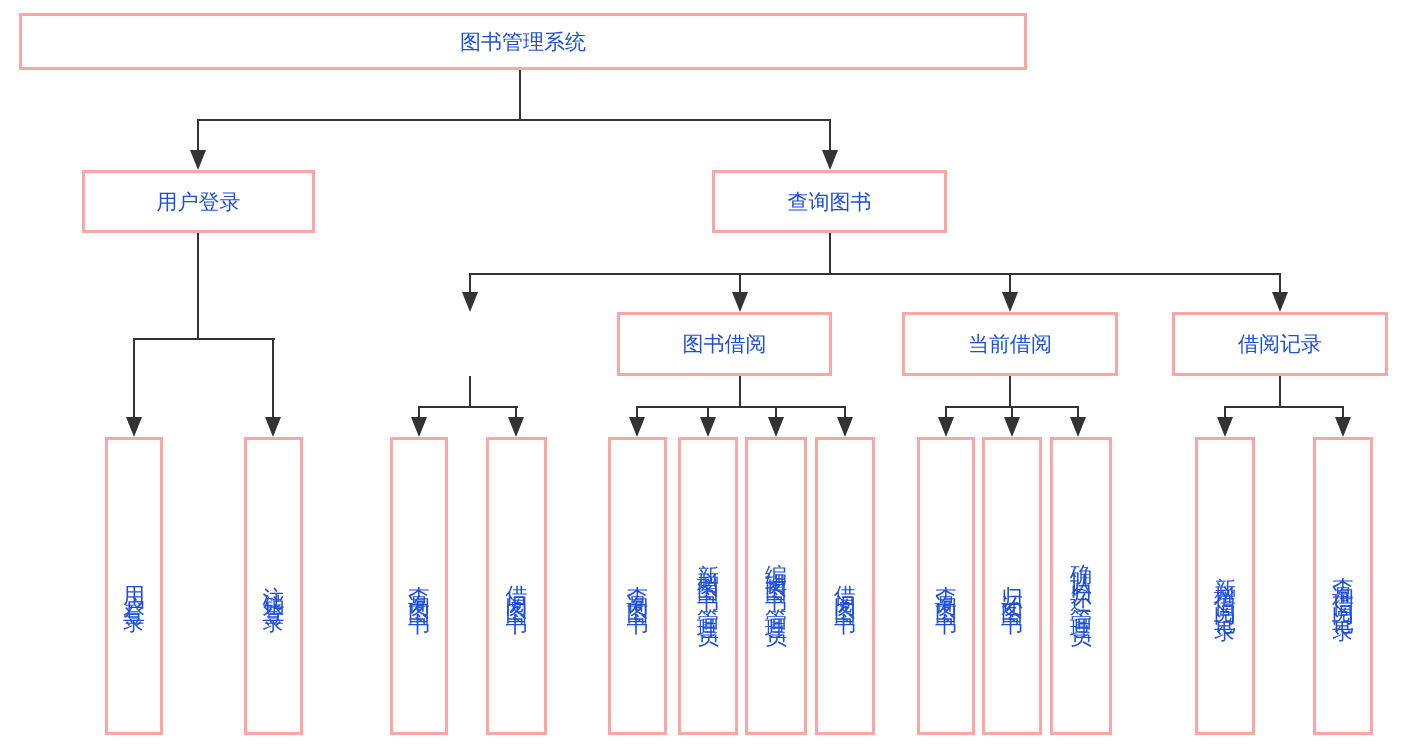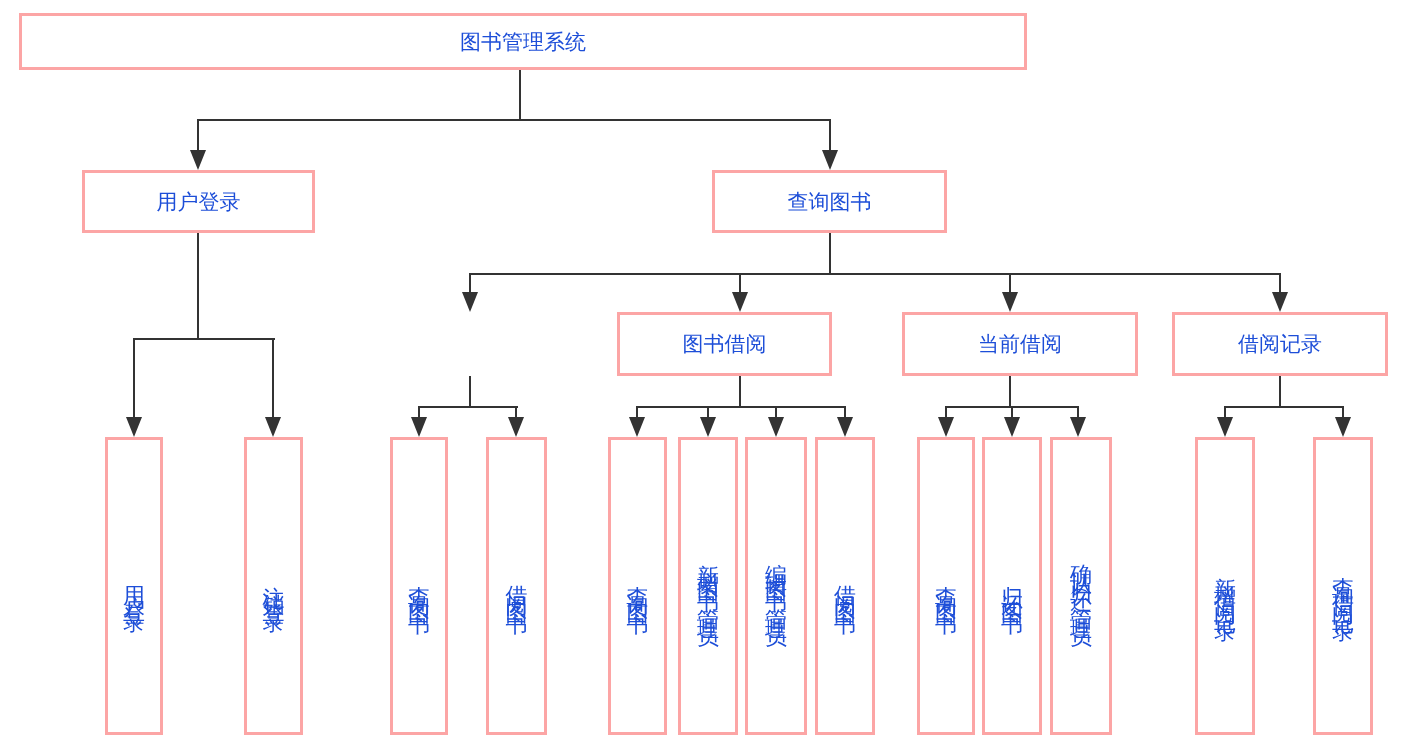--- a/index.html
+++ b/index.html
@@ -62,21 +62,21 @@
   <div class="box" style="left:82px;top:170px;width:233px;height:63px;">
     <span>用户登录</span>
   </div>
   <div class="box" style="left:712px;top:170px;width:235px;height:63px;">
     <span>查询图书</span>
   </div>
 
   <div class="box" style="left:617px;top:312px;width:215px;height:64px;">
     <span>图书借阅</span>
   </div>
-  <div class="box" style="left:902px;top:312px;width:236px;height:64px;">
+  <div class="box" style="left:902px;top:312px;width:216px;height:64px;">
     <span>当前借阅</span>
   </div>
   <div class="box" style="left:1172px;top:312px;width:216px;height:64px;">
     <span>借阅记录</span>
   </div>
 
   <div class="box vbox" style="left:105px;top:437px;width:58px;height:298px;">
     <span class="vtext">用户登录</span>
   </div>
   <div class="box vbox" style="left:244px;top:437px;width:59px;height:298px;">

